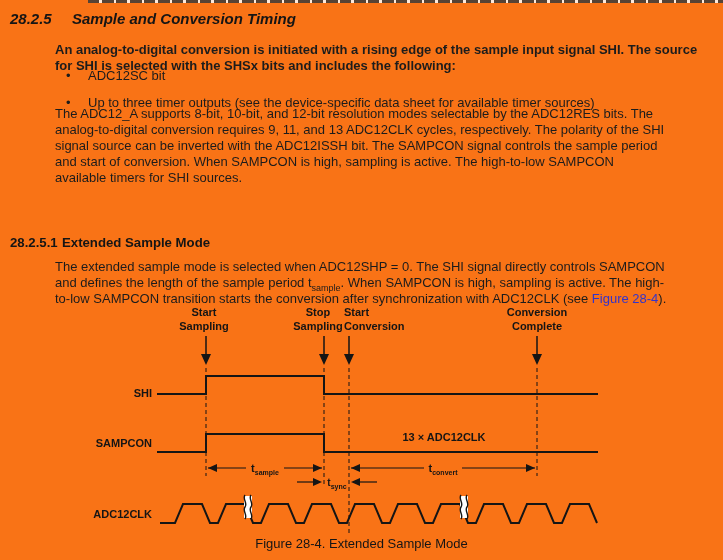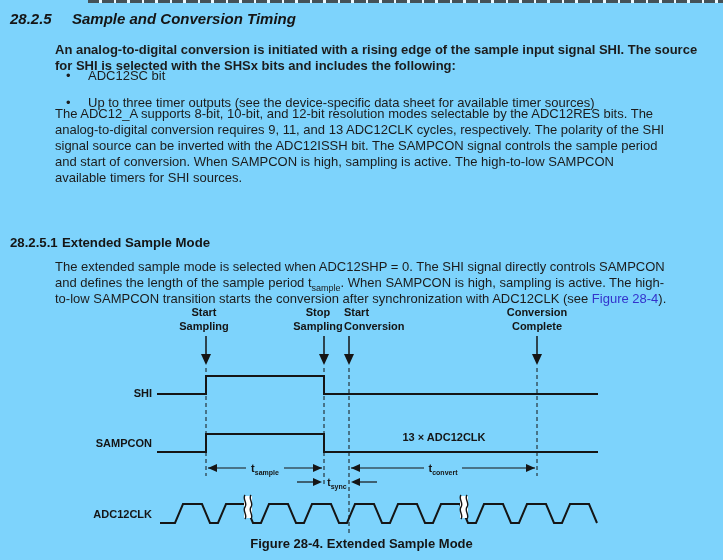--- a/index.html
+++ b/index.html
@@ -1,19 +1,19 @@
 <!DOCTYPE html>
 <html><head>
 <meta charset="utf-8">
 <style>
   html,body{margin:0;padding:0;background:#ffffff;}
   .page{
     position:relative;
     width:723px;height:560px;
-    background:#7dd3fc;
+    background:#f97316;
     font-family:"Liberation Sans", sans-serif;
     color:#1c1c1c;
     overflow:hidden;
   }
   .top-artifact{
     position:absolute;left:88px;top:0;width:635px;height:2.5px;
     background:repeating-linear-gradient(90deg,#3a3a3a 0 11px,#ffffff 11px 14px,#3a3a3a 14px 26px,#ffffff 26px 28px);
     opacity:.85;
   }
   .h1{position:absolute;top:10px;left:0;width:723px;font-size:15px;font-weight:bold;font-style:italic;color:#151515;}
@@ -24,21 +24,21 @@
   .h2 .ttl{position:absolute;left:62px;}
   .para{position:absolute;left:55px;font-size:13px;line-height:16px;}
   .para .line{white-space:nowrap;height:16px;}
   .bullet-row{position:absolute;left:66px;font-size:13px;white-space:nowrap;}
   .bullet-row .glyph{display:inline-block;width:22px;}
   a.figlink{color:#3333cc;text-decoration:none;cursor:pointer;}
   sub.tsub{font-size:9px;}
   .figure-svg{position:absolute;left:0;top:298px;}
   .caption{
     position:absolute;top:536px;left:0;width:723px;text-align:center;
-    font-size:13px;font-weight:bold;color:#151515;
+    font-size:13px;font-weight:normal;color:#151515;
   }
   svg text{font-family:"Liberation Sans", sans-serif;fill:#151515;}
   .evt{font-size:11px;font-weight:bold;}
   .signame{font-size:11px;font-weight:bold;}
   .anno{font-size:11px;font-weight:bold;}
   .tlabel{font-size:11px;font-weight:bold;}
   .tlabel-sm{font-size:10px;font-weight:bold;}
   .subts{font-size:7px;font-weight:bold;}
 </style>
 </head>

